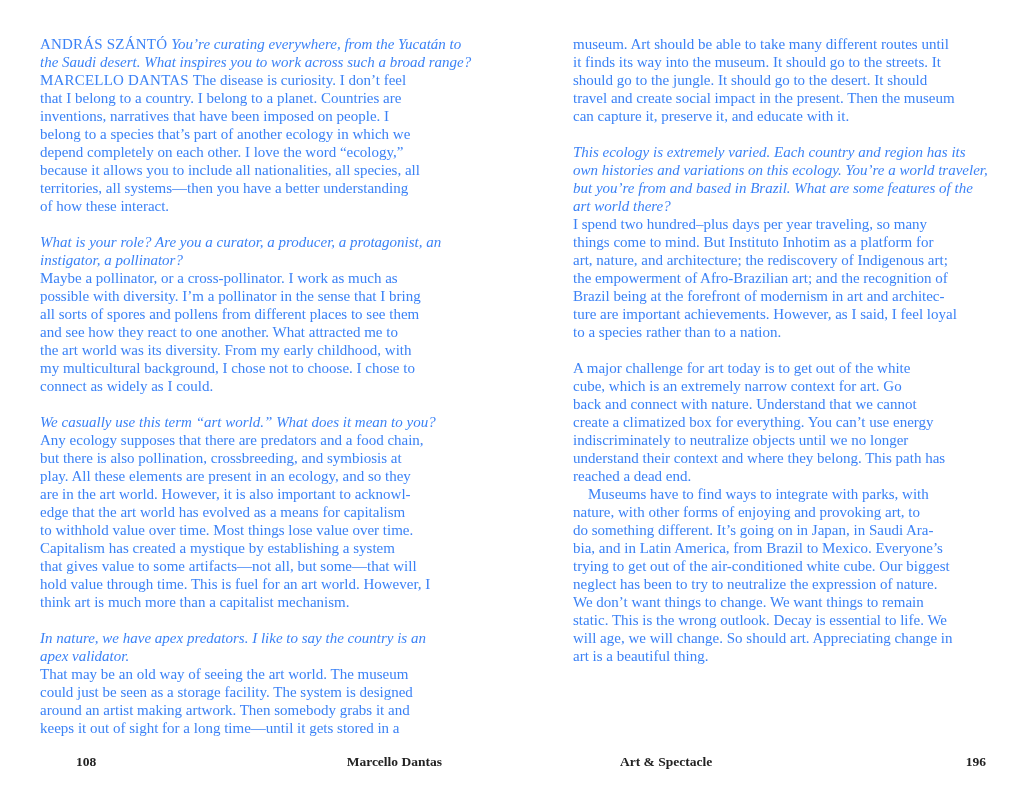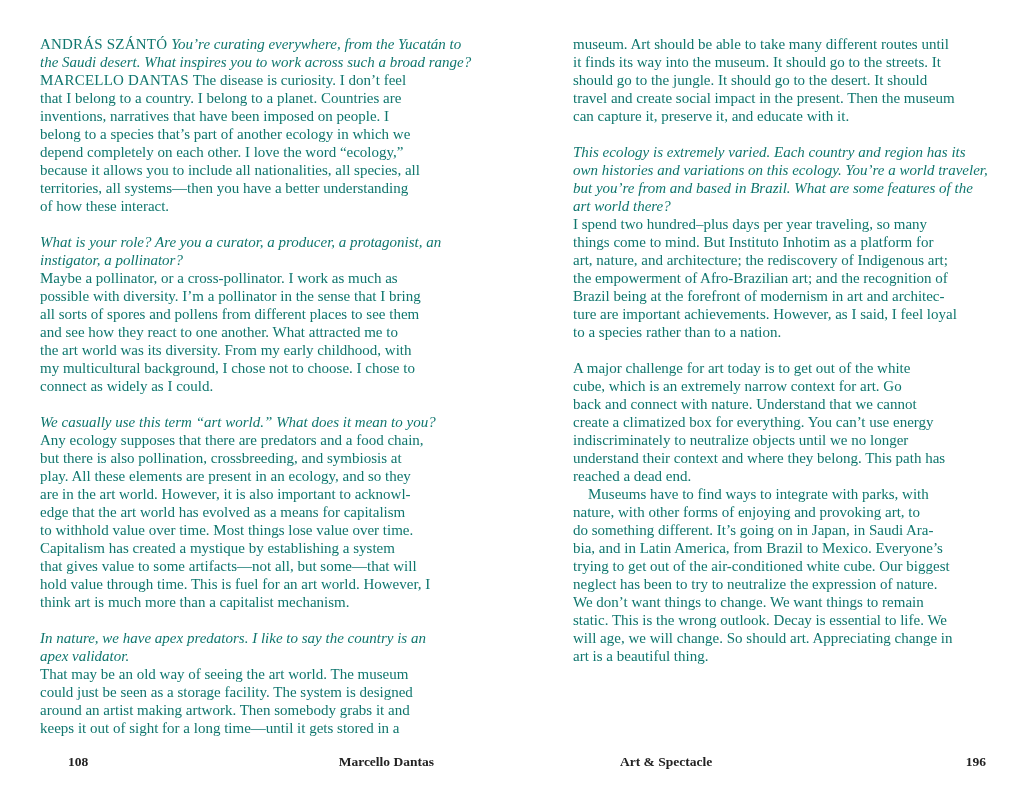--- a/index.html
+++ b/index.html
@@ -19,21 +19,21 @@
     height: 808px;
     background: #ffffff;
     overflow: hidden;
   }
   .page-text {
     position: absolute;
     top: 35px;
     font-size: 15px;
     line-height: 18px;
     white-space: pre-line;
-    color: #0f766e;
+    color: #3b82f6;
   }
   .page-text-left {
     left: 40px;
     width: 452px;
   }
   .page-text-right {
     left: 573px;
     width: 440px;
   }
   p.block {
@@ -57,21 +57,21 @@
     position: absolute;
     top: 754px;
     display: flex;
     justify-content: space-between;
     align-items: baseline;
     font-size: 13.5px;
     font-weight: 600;
     color: #222222;
   }
   .footer-left {
-    left: 68px;
+    left: 76px;
     width: 366px;
   }
   .footer-right {
     left: 620px;
     width: 366px;
   }
 </style>
 </head>
 <body>
 

